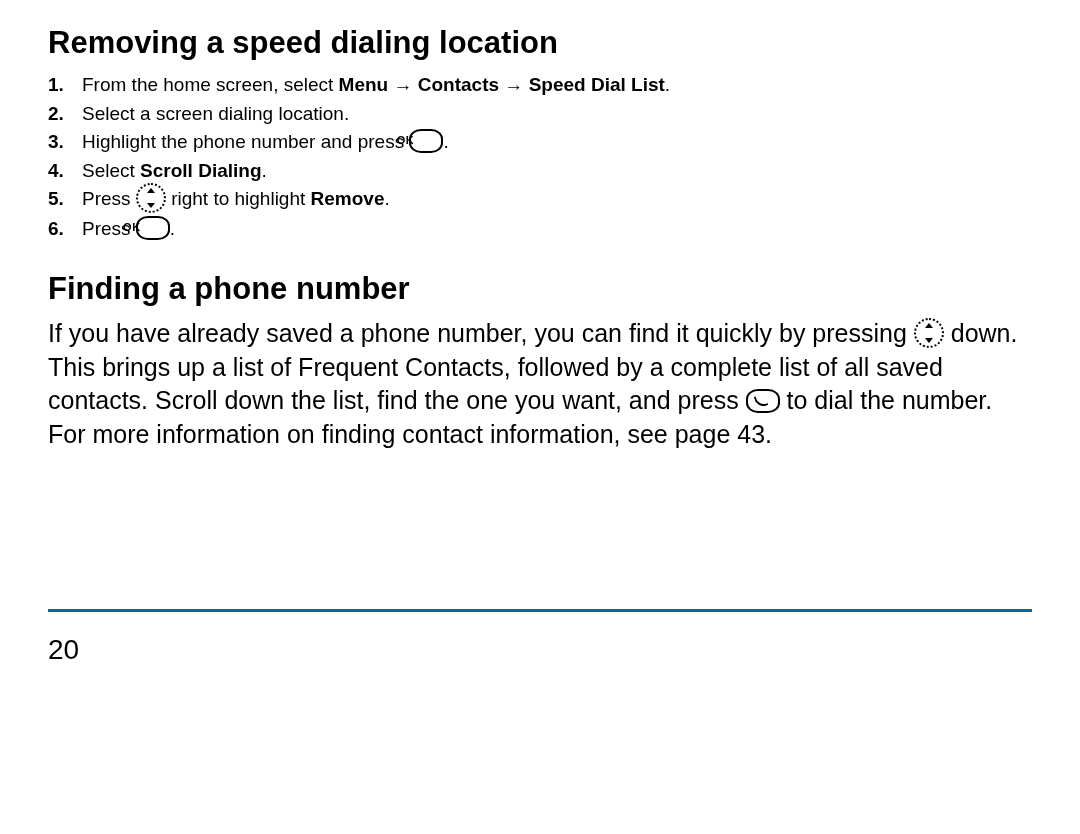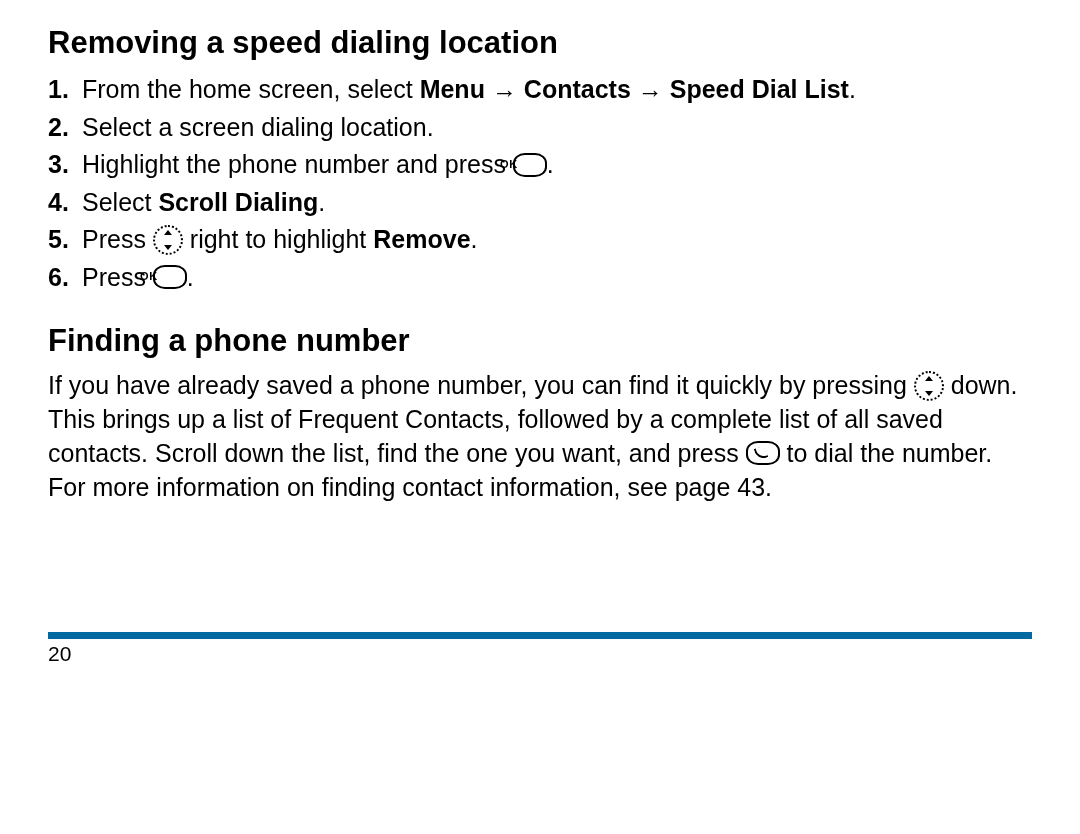--- a/index.html
+++ b/index.html
@@ -27,21 +27,21 @@
   }
   h2.section-heading.mt {
     margin-top: 26px;
   }
   ol.steps {
     list-style: none;
     margin: 0;
     padding: 0;
   }
   ol.steps li {
-    font-size: 25px;
+    font-size: 19px;
     line-height: 1.5;
     padding-left: 42px;
     text-indent: -42px;
     margin: 0;
   }
   ol.steps li .num {
     font-weight: bold;
     display: inline-block;
     width: 34px;
     text-indent: 0;
@@ -50,23 +50,23 @@
   p.body {
     font-size: 25px;
     line-height: 1.35;
     margin: 8px 0 0 0;
   }
   .footer {
     position: absolute;
     left: 48px;
     right: 48px;
     bottom: 28px;
-    border-top: 7px solid #0369a1;
-    padding-top: 3px;
-    font-size: 21px;
+    border-top: 3px solid #0369a1;
+    padding-top: 22px;
+    font-size: 28px;
     display: flex;
     justify-content: space-between;
   }
   
   .icon {
     display: inline-block;
     vertical-align: middle;
     position: relative;
     top: -2px;
   }

